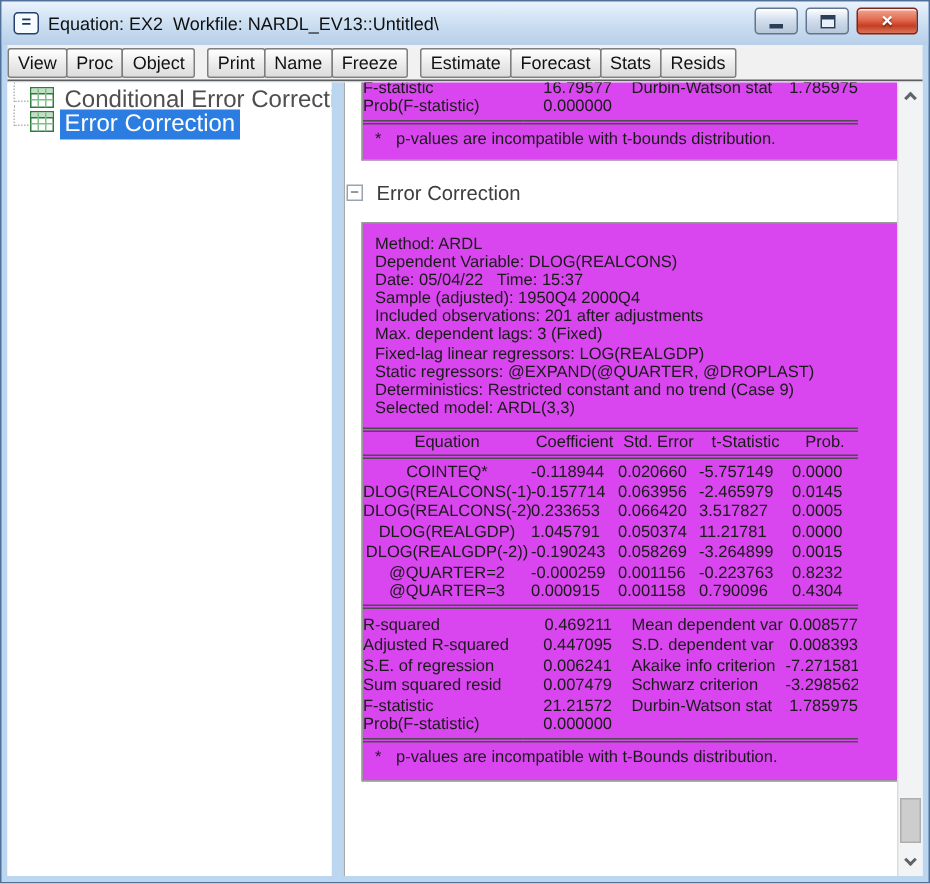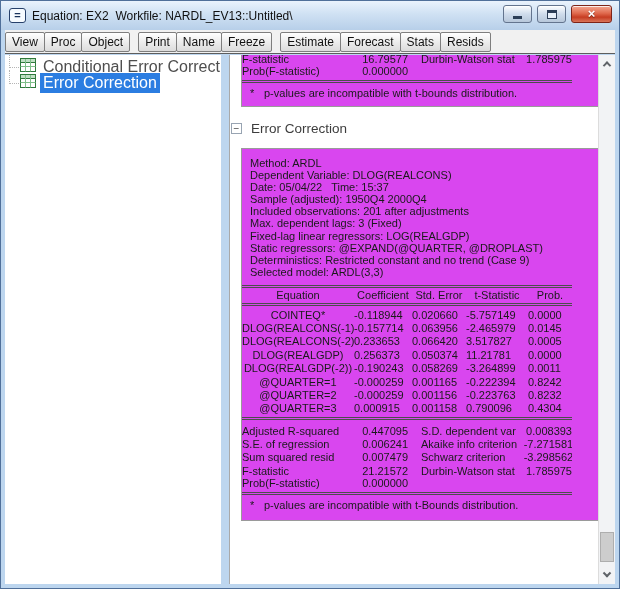--- a/index.html
+++ b/index.html
@@ -280,38 +280,31 @@
               </tr>
               <tr>
                 <td class="c0">DLOG(REALCONS(-2))</td>
                 <td class="c1">0.233653</td>
                 <td class="c2">0.066420</td>
                 <td class="c3">3.517827</td>
                 <td class="c4">0.0005</td>
               </tr>
               <tr>
                 <td class="c0">DLOG(REALGDP)</td>
-                <td class="c1">0.256373</td>
+                <td class="c1">1.045791</td>
                 <td class="c2">0.050374</td>
                 <td class="c3">11.21781</td>
                 <td class="c4">0.0000</td>
               </tr>
               <tr>
                 <td class="c0">DLOG(REALGDP(-2))</td>
                 <td class="c1">-0.190243</td>
                 <td class="c2">0.058269</td>
                 <td class="c3">-3.264899</td>
-                <td class="c4">0.0011</td>
-              </tr>
-              <tr>
-                <td class="c0">@QUARTER=1</td>
-                <td class="c1">-0.000259</td>
-                <td class="c2">0.001165</td>
-                <td class="c3">-0.222394</td>
-                <td class="c4">0.8242</td>
+                <td class="c4">0.0015</td>
               </tr>
               <tr>
                 <td class="c0">@QUARTER=2</td>
                 <td class="c1">-0.000259</td>
                 <td class="c2">0.001156</td>
                 <td class="c3">-0.223763</td>
                 <td class="c4">0.8232</td>
               </tr>
               <tr>
                 <td class="c0">@QUARTER=3</td>
@@ -325,20 +318,26 @@
 
         <table class="out stats ended">
           <colgroup>
               <col style="width:102px">
               <col style="width:56px">
               <col style="width:110px">
               <col style="width:46px">
             </colgroup>
           <tbody id="summary-stats">
               <tr>
+                <td class="l1">R-squared</td>
+                <td class="v1">0.469211</td>
+                <td class="l2">Mean dependent var</td>
+                <td class="v2">0.008577</td>
+              </tr>
+              <tr>
                 <td class="l1">Adjusted R-squared</td>
                 <td class="v1">0.447095</td>
                 <td class="l2">S.D. dependent var</td>
                 <td class="v2">0.008393</td>
               </tr>
               <tr>
                 <td class="l1">S.E. of regression</td>
                 <td class="v1">0.006241</td>
                 <td class="l2">Akaike info criterion</td>
                 <td class="v2">-7.271581</td>

